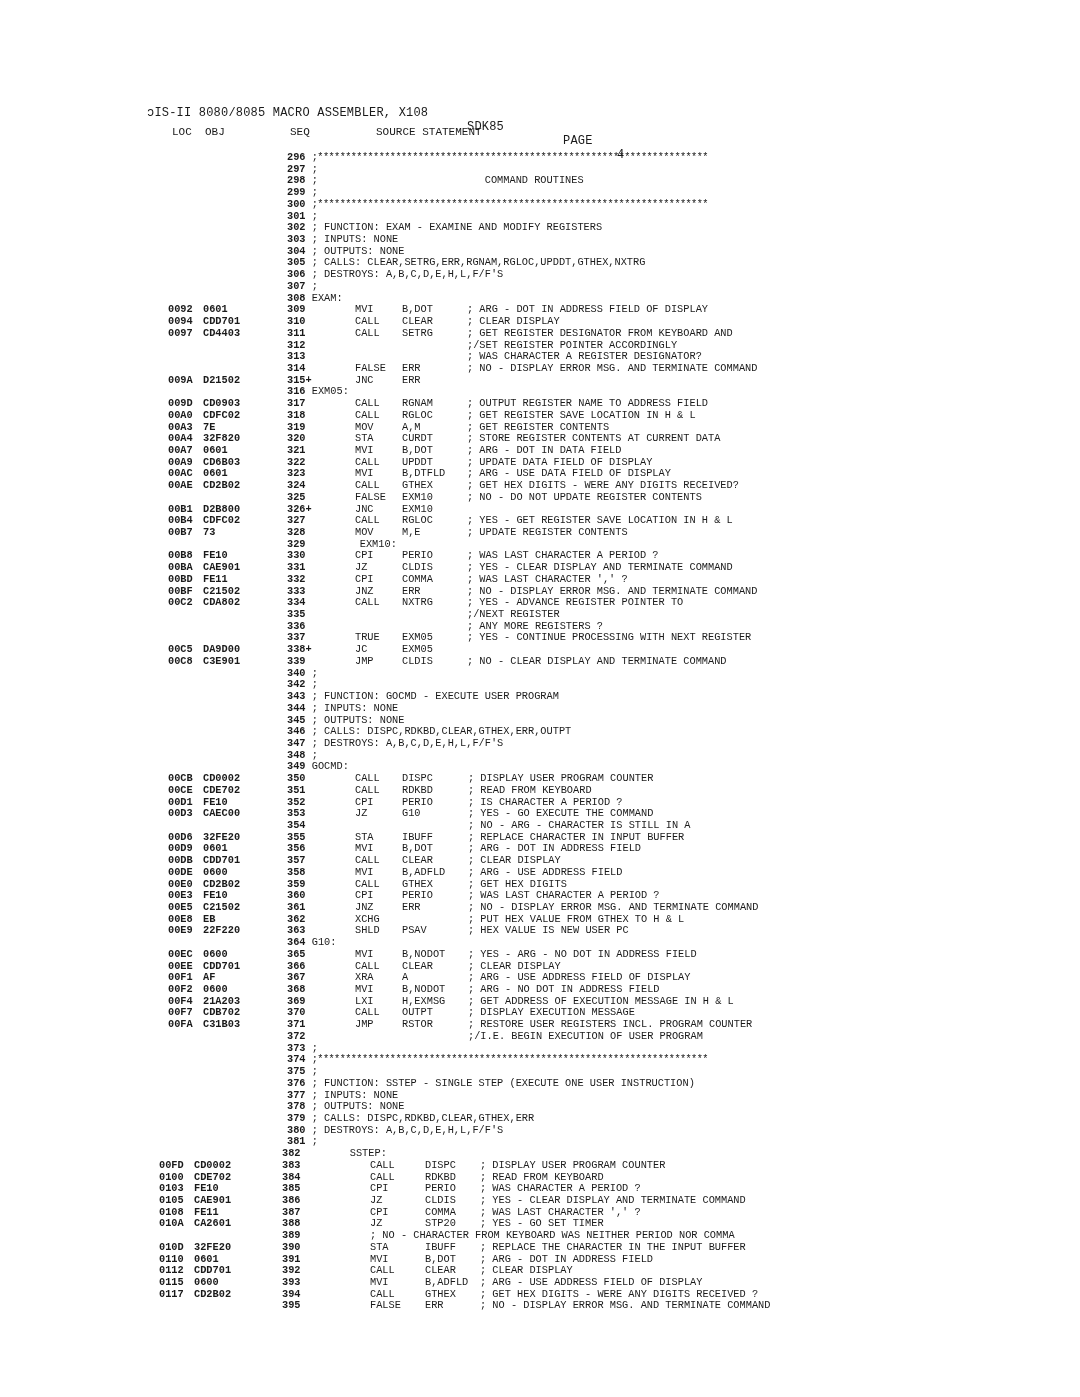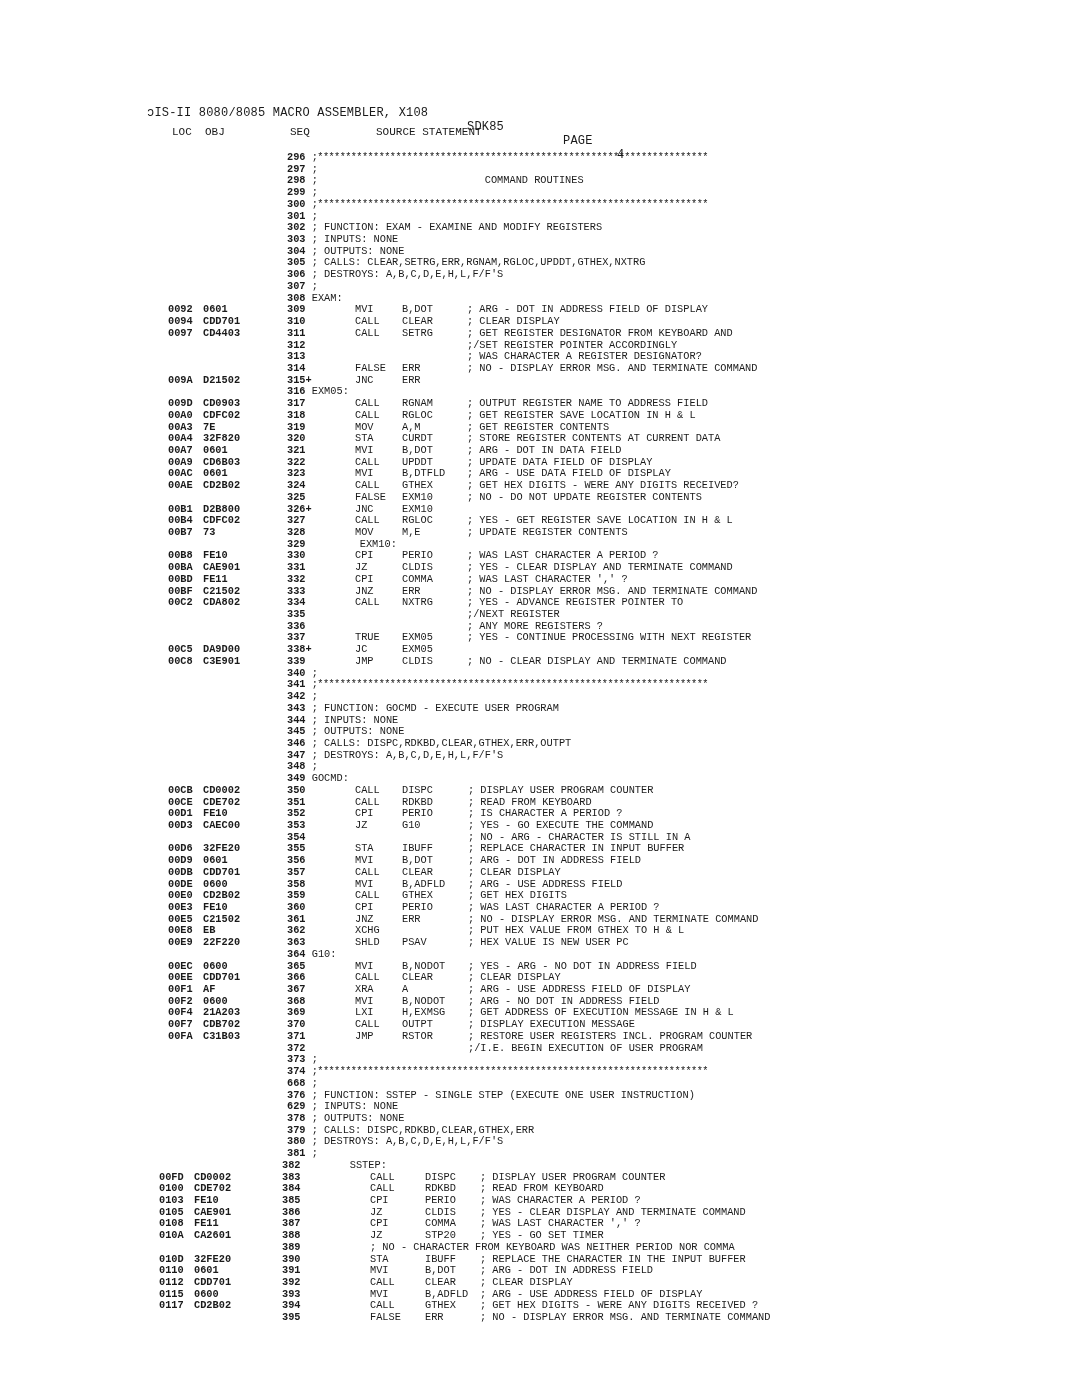--- a/index.html
+++ b/index.html
@@ -95,21 +95,20 @@
     <div class="row"><span class="loc">00BA</span><span class="obj">CAE901</span><span class="seq">331</span><span class="mn">JZ</span><span class="op">CLDIS</span><span class="cm">; YES - CLEAR DISPLAY AND TERMINATE COMMAND</span></div>
     <div class="row"><span class="loc">00BD</span><span class="obj">FE11</span><span class="seq">332</span><span class="mn">CPI</span><span class="op">COMMA</span><span class="cm">; WAS LAST CHARACTER ',' ?</span></div>
     <div class="row"><span class="loc">00BF</span><span class="obj">C21502</span><span class="seq">333</span><span class="mn">JNZ</span><span class="op">ERR</span><span class="cm">; NO - DISPLAY ERROR MSG. AND TERMINATE COMMAND</span></div>
     <div class="row"><span class="loc">00C2</span><span class="obj">CDA802</span><span class="seq">334</span><span class="mn">CALL</span><span class="op">NXTRG</span><span class="cm">; YES - ADVANCE REGISTER POINTER TO</span></div>
     <div class="row"><span class="seq">335</span><span class="cm">;/NEXT REGISTER</span></div>
     <div class="row"><span class="seq">336</span><span class="cm">; ANY MORE REGISTERS ?</span></div>
     <div class="row"><span class="seq">337</span><span class="mn">TRUE</span><span class="op">EXM05</span><span class="cm">; YES - CONTINUE PROCESSING WITH NEXT REGISTER</span></div>
     <div class="row"><span class="loc">00C5</span><span class="obj">DA9D00</span><span class="seq">338+</span><span class="mn">JC</span><span class="op">EXM05</span></div>
     <div class="row"><span class="loc">00C8</span><span class="obj">C3E901</span><span class="seq">339</span><span class="mn">JMP</span><span class="op">CLDIS</span><span class="cm">; NO - CLEAR DISPLAY AND TERMINATE COMMAND</span></div>
     <div class="row"><span class="full"><span class="num">340</span> <span style="position: static;">;</span></span></div>
-    <div class="row"><span class="full"><span class="num">341</span> <span class="stars" style="position: static;">;**********************************************************************</span></span></div>
     <div class="row"><span class="full"><span class="num">342</span> <span style="position: static;">;</span></span></div>
     <div class="row"><span class="full"><span class="num">343</span> <span style="position: static;">; FUNCTION: GOCMD - EXECUTE USER PROGRAM</span></span></div>
     <div class="row"><span class="full"><span class="num">344</span> <span style="position: static;">; INPUTS: NONE</span></span></div>
     <div class="row"><span class="full"><span class="num">345</span> <span style="position: static;">; OUTPUTS: NONE</span></span></div>
     <div class="row"><span class="full"><span class="num">346</span> <span style="position: static;">; CALLS: DISPC,RDKBD,CLEAR,GTHEX,ERR,OUTPT</span></span></div>
     <div class="row"><span class="full"><span class="num">347</span> <span style="position: static;">; DESTROYS: A,B,C,D,E,H,L,F/F'S</span></span></div>
     <div class="row"><span class="full"><span class="num">348</span> <span style="position: static;">;</span></span></div>
     <div class="row go"><span class="full"><span class="num">349</span> <span style="position: static;">GOCMD:</span></span></div>
     <div class="row go"><span class="loc">00CB</span><span class="obj">CD0002</span><span class="seq">350</span><span class="mn">CALL</span><span class="op">DISPC</span><span class="cm">; DISPLAY USER PROGRAM COUNTER</span></div>
     <div class="row go"><span class="loc">00CE</span><span class="obj">CDE702</span><span class="seq">351</span><span class="mn">CALL</span><span class="op">RDKBD</span><span class="cm">; READ FROM KEYBOARD</span></div>
@@ -129,23 +128,23 @@
     <div class="row go"><span class="loc">00EC</span><span class="obj">0600</span><span class="seq">365</span><span class="mn">MVI</span><span class="op">B,NODOT</span><span class="cm">; YES - ARG - NO DOT IN ADDRESS FIELD</span></div>
     <div class="row go"><span class="loc">00EE</span><span class="obj">CDD701</span><span class="seq">366</span><span class="mn">CALL</span><span class="op">CLEAR</span><span class="cm">; CLEAR DISPLAY</span></div>
     <div class="row go"><span class="loc">00F1</span><span class="obj">AF</span><span class="seq">367</span><span class="mn">XRA</span><span class="op">A</span><span class="cm">; ARG - USE ADDRESS FIELD OF DISPLAY</span></div>
     <div class="row go"><span class="loc">00F2</span><span class="obj">0600</span><span class="seq">368</span><span class="mn">MVI</span><span class="op">B,NODOT</span><span class="cm">; ARG - NO DOT IN ADDRESS FIELD</span></div>
     <div class="row go"><span class="loc">00F4</span><span class="obj">21A203</span><span class="seq">369</span><span class="mn">LXI</span><span class="op">H,EXMSG</span><span class="cm">; GET ADDRESS OF EXECUTION MESSAGE IN H &amp; L</span></div>
     <div class="row go"><span class="loc">00F7</span><span class="obj">CDB702</span><span class="seq">370</span><span class="mn">CALL</span><span class="op">OUTPT</span><span class="cm">; DISPLAY EXECUTION MESSAGE</span></div>
     <div class="row go"><span class="loc">00FA</span><span class="obj">C31B03</span><span class="seq">371</span><span class="mn">JMP</span><span class="op">RSTOR</span><span class="cm">; RESTORE USER REGISTERS INCL. PROGRAM COUNTER</span></div>
     <div class="row go"><span class="seq">372</span><span class="cm">;/I.E. BEGIN EXECUTION OF USER PROGRAM</span></div>
     <div class="row"><span class="full"><span class="num">373</span> <span style="position: static;">;</span></span></div>
     <div class="row"><span class="full"><span class="num">374</span> <span class="stars" style="position: static;">;**********************************************************************</span></span></div>
-    <div class="row"><span class="full"><span class="num">668</span> <span style="position: static;">;</span></span></div>
+    <div class="row"><span class="full"><span class="num">375</span> <span style="position: static;">;</span></span></div>
     <div class="row"><span class="full"><span class="num">376</span> <span style="position: static;">; FUNCTION: SSTEP - SINGLE STEP (EXECUTE ONE USER INSTRUCTION)</span></span></div>
-    <div class="row"><span class="full"><span class="num">629</span> <span style="position: static;">; INPUTS: NONE</span></span></div>
+    <div class="row"><span class="full"><span class="num">377</span> <span style="position: static;">; INPUTS: NONE</span></span></div>
     <div class="row"><span class="full"><span class="num">378</span> <span style="position: static;">; OUTPUTS: NONE</span></span></div>
     <div class="row"><span class="full"><span class="num">379</span> <span style="position: static;">; CALLS: DISPC,RDKBD,CLEAR,GTHEX,ERR</span></span></div>
     <div class="row"><span class="full"><span class="num">380</span> <span style="position: static;">; DESTROYS: A,B,C,D,E,H,L,F/F'S</span></span></div>
     <div class="row"><span class="full"><span class="num">381</span> <span style="position: static;">;</span></span></div>
     <div class="row ss"><span class="full"><span class="num">382</span> <span style="position: static; margin-left: 43px;">SSTEP:</span></span></div>
     <div class="row ss"><span class="loc">00FD</span><span class="obj">CD0002</span><span class="seq">383</span><span class="mn">CALL</span><span class="op">DISPC</span><span class="cm">; DISPLAY USER PROGRAM COUNTER</span></div>
     <div class="row ss"><span class="loc">0100</span><span class="obj">CDE702</span><span class="seq">384</span><span class="mn">CALL</span><span class="op">RDKBD</span><span class="cm">; READ FROM KEYBOARD</span></div>
     <div class="row ss"><span class="loc">0103</span><span class="obj">FE10</span><span class="seq">385</span><span class="mn">CPI</span><span class="op">PERIO</span><span class="cm">; WAS CHARACTER A PERIOD ?</span></div>
     <div class="row ss"><span class="loc">0105</span><span class="obj">CAE901</span><span class="seq">386</span><span class="mn">JZ</span><span class="op">CLDIS</span><span class="cm">; YES - CLEAR DISPLAY AND TERMINATE COMMAND</span></div>
     <div class="row ss"><span class="loc">0108</span><span class="obj">FE11</span><span class="seq">387</span><span class="mn">CPI</span><span class="op">COMMA</span><span class="cm">; WAS LAST CHARACTER ',' ?</span></div>

